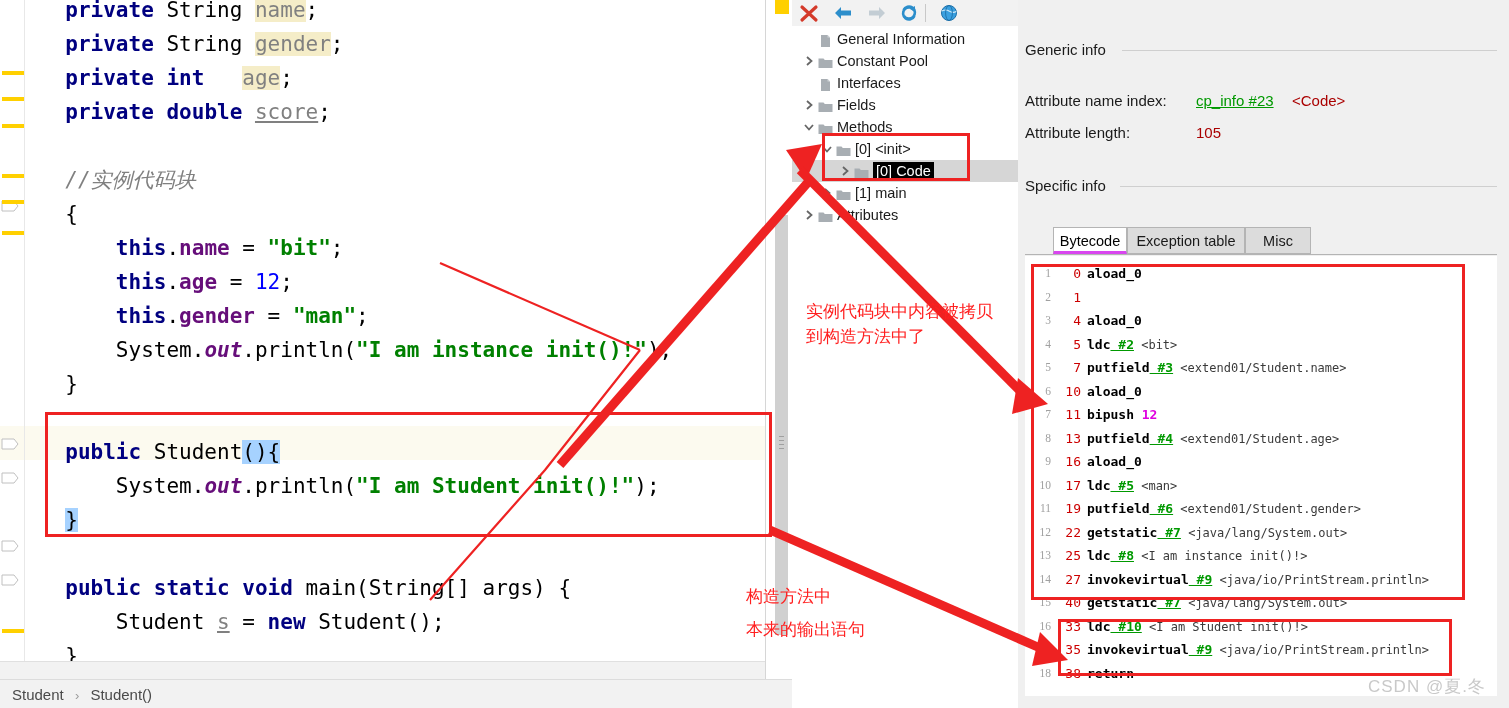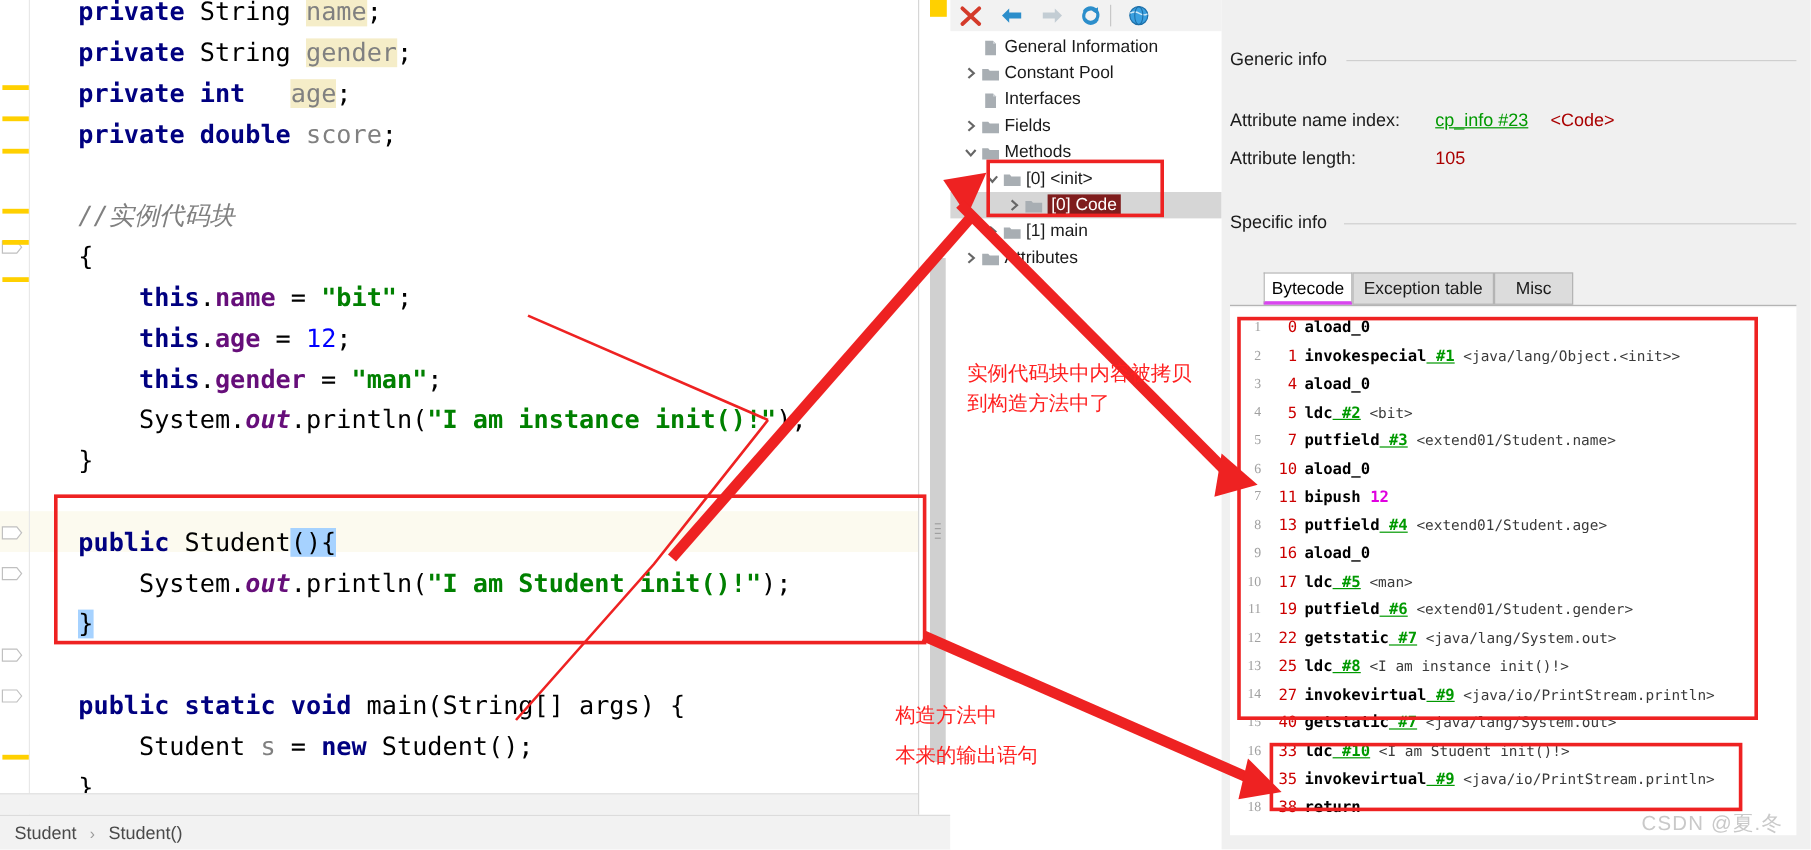--- a/index.html
+++ b/index.html
@@ -15,21 +15,21 @@
   #editor-pane{left:0;top:0;width:765px;height:679px;background:#ffffff;overflow:hidden;}
   #editor-gutter-line{left:24px;top:0;width:1px;height:679px;background:#e8e8e8;}
   #code-area{left:0;top:-7px;width:765px;}
   .code-line{
     height:34px;line-height:34px;
     font-family:"DejaVu Sans Mono","Liberation Mono",monospace;
     font-size:21px;white-space:pre;color:#000000;
     padding-left:40px;box-sizing:border-box;
   }
   .kw{color:#000080;font-weight:bold;}
-  .fld{color:#808080;}
+  .fld{color:#808080;text-decoration:underline;}
   .fldhl{color:#808080;background:#f5edc8;}
   .str{color:#008000;font-weight:bold;}
   .num{color:#0000ff;}
   .cmt{color:#808080;font-style:italic;}
   .stat{color:#660e7a;font-style:italic;font-weight:bold;}
   .fldpurple{color:#660e7a;font-weight:bold;}
   .plain{color:#000000;}
   .sel{background:#a6d2ff;}
 
   
@@ -56,21 +56,21 @@
 
   
   #tree-pane{left:792px;top:0;width:226px;height:708px;background:#ffffff;}
   #tree-toolbar{left:792px;top:0;width:226px;height:26px;background:#f2f2f2;}
   .tbicon{top:3px;width:22px;height:20px;}
   #tb-sep{left:925px;top:4px;width:1px;height:18px;background:#c8c8c8;}
   .tree-row{left:0;width:226px;height:22px;line-height:22px;font-size:14.5px;color:#1a1a1a;}
   .tw{position:absolute;left:0;top:0;width:14px;height:22px;}
   .ticon{position:absolute;top:4px;width:15px;height:14px;}
   .tlabel{position:absolute;white-space:nowrap;}
-  .selbadge{background:#7f1d1d;color:#ffffff;padding:1px 3px;}
+  .selbadge{background:#000000;color:#ffffff;padding:1px 3px;}
 
   
   #detail-pane{left:1018px;top:0;width:491px;height:708px;background:#f0f0f0;}
   .sec-title{font-size:15px;color:#1a1a1a;}
   .sec-rule{height:1px;background:#cfcfcf;}
   .lbl{font-size:15px;color:#1a1a1a;}
   .green-link{font-size:15px;color:#009900;text-decoration:underline;}
   .red-val{font-size:15px;color:#aa0000;}
   .tabstrip{left:1053px;top:227px;height:28px;}
   .tab{position:absolute;top:0;height:27px;line-height:27px;font-size:14.5px;
@@ -318,21 +318,20 @@
 
 <div class="abs" id="bytecode-box">
     <div class="bc-row" style="top: 6px;">
       <span class="bc-ln">1</span>
       <span class="bc-off">0</span>
       <span class="bc-mn">aload_0</span>
     </div>
     <div class="bc-row" style="top: 29.5px;">
       <span class="bc-ln">2</span>
       <span class="bc-off">1</span>
-      <span class="bc-mn">invokespecial<span class="bc-cp"> #1</span><span class="bc-cm"> &lt;java/lang/Object.&lt;init&gt;&gt;</span></span>
     </div>
     <div class="bc-row" style="top: 53px;">
       <span class="bc-ln">3</span>
       <span class="bc-off">4</span>
       <span class="bc-mn">aload_0</span>
     </div>
     <div class="bc-row" style="top: 76.5px;">
       <span class="bc-ln">4</span>
       <span class="bc-off">5</span>
       <span class="bc-mn">ldc<span class="bc-cp"> #2</span><span class="bc-cm"> &lt;bit&gt;</span></span>

